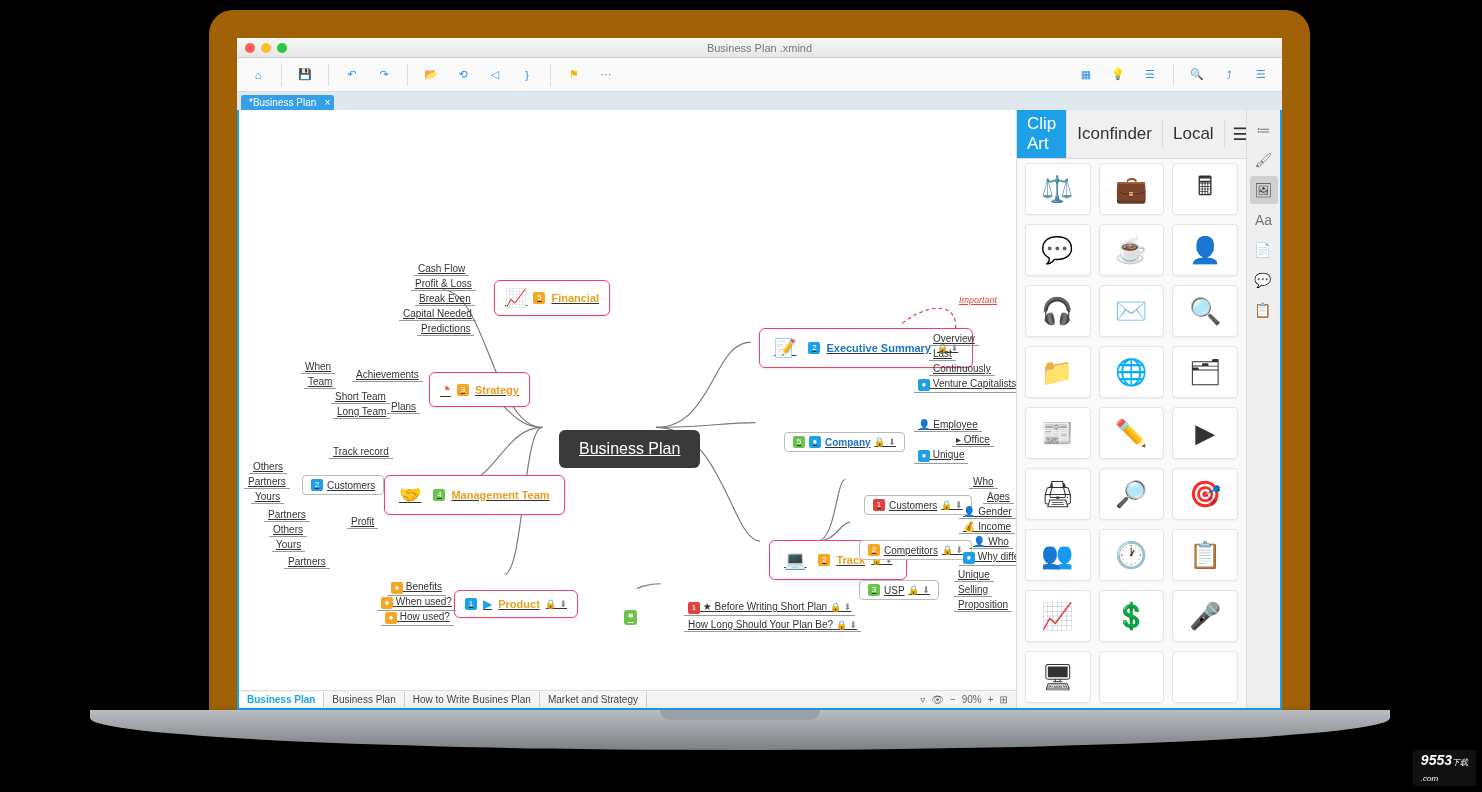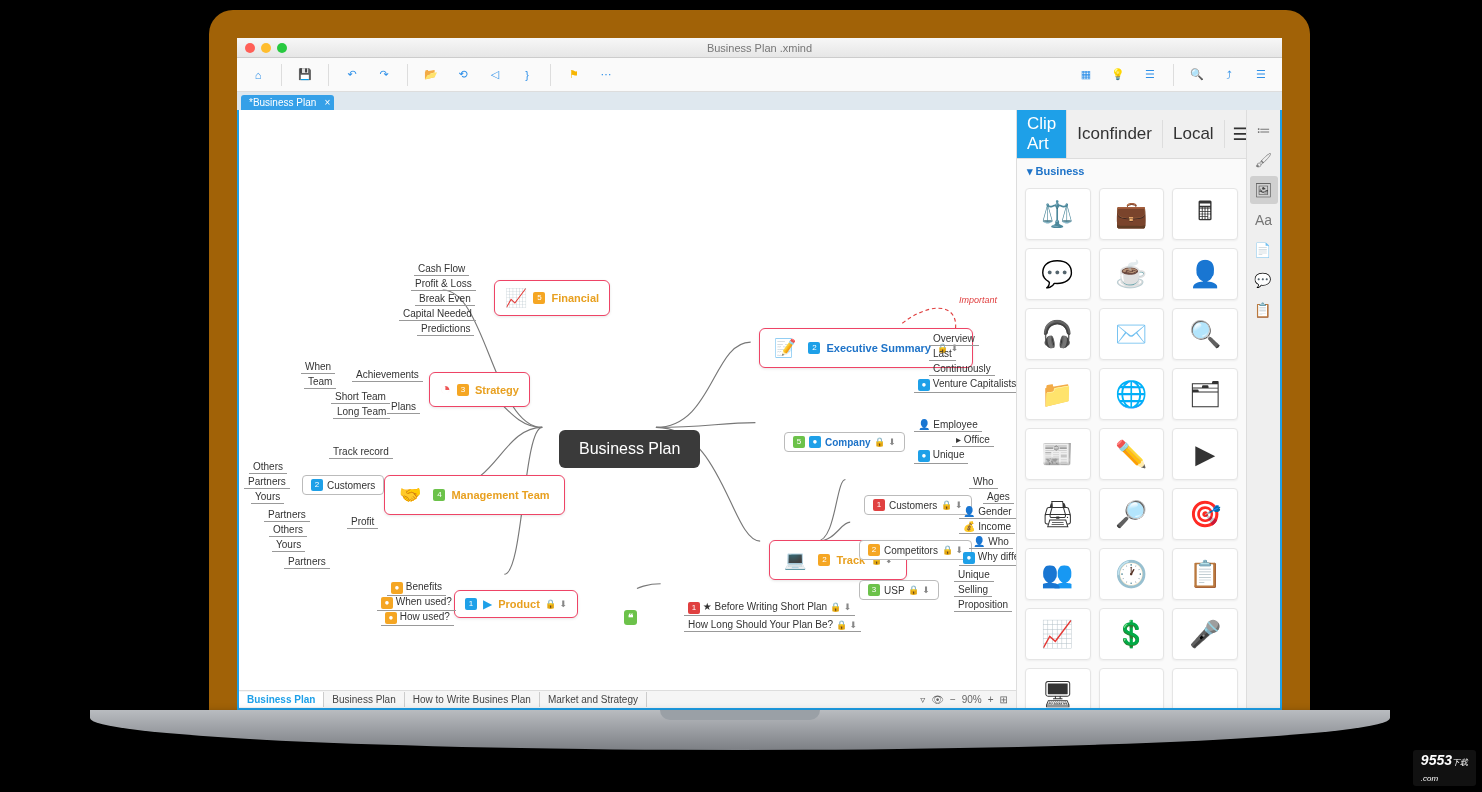--- a/index.html
+++ b/index.html
@@ -118,21 +118,21 @@
   }
   .sheet-tab{ padding:2px 8px; border-right:1px solid #ccc; cursor:pointer; color:#444;}
   .sheet-tab.active{ color:#1ea0e8; font-weight:bold; background:#fff;}
   .sheetbar .flex{flex:1;}
   .sheet-icons{ display:flex; gap:6px; padding-right:8px; color:#666; align-items:center;}
 
   .statusbar{ height:16px; background:#eee; border-top:1px solid #ddd; display:flex; align-items:center; font-size:10px; padding:0 8px; color:#555;}
   .statusbar .flex{flex:1;}
 
   
-  .node{ position:absolute; font-size:10px; }
+  .node{ position:absolute; font-size:10px;text-decoration:underline; }
   .node.root{
     background:#3a3a3a; color:#fff; padding:10px 20px; border-radius:6px;
     font-size:16px; font-weight:500;
   }
   .node.box{
     background:#fff; border:1px solid #e46; border-radius:6px; padding:6px 10px;
     display:flex; align-items:center; gap:6px; color:#333;
     box-shadow:0 1px 3px rgba(0,0,0,0.1);
   }
   .node.box .ico{ font-size:18px; }
@@ -365,21 +365,20 @@
           </div>
         </div>
 
         <div class="clip-panel">
           <div class="clip-tabs">
             <div class="clip-tab active">Clip Art</div>
             <div class="clip-tab">Iconfinder</div>
             <div class="clip-tab">Local</div>
             <div class="clip-tab menu">☰</div>
           </div>
-          <div class="clip-section-head">Business</div>
           <div class="clip-grid" id="clip-grid">
               <div class="clip-item">⚖️</div>
               <div class="clip-item">💼</div>
               <div class="clip-item">🖩</div>
               <div class="clip-item">💬</div>
               <div class="clip-item">☕</div>
               <div class="clip-item">👤</div>
               <div class="clip-item">🎧</div>
               <div class="clip-item">✉️</div>
               <div class="clip-item">🔍</div>

